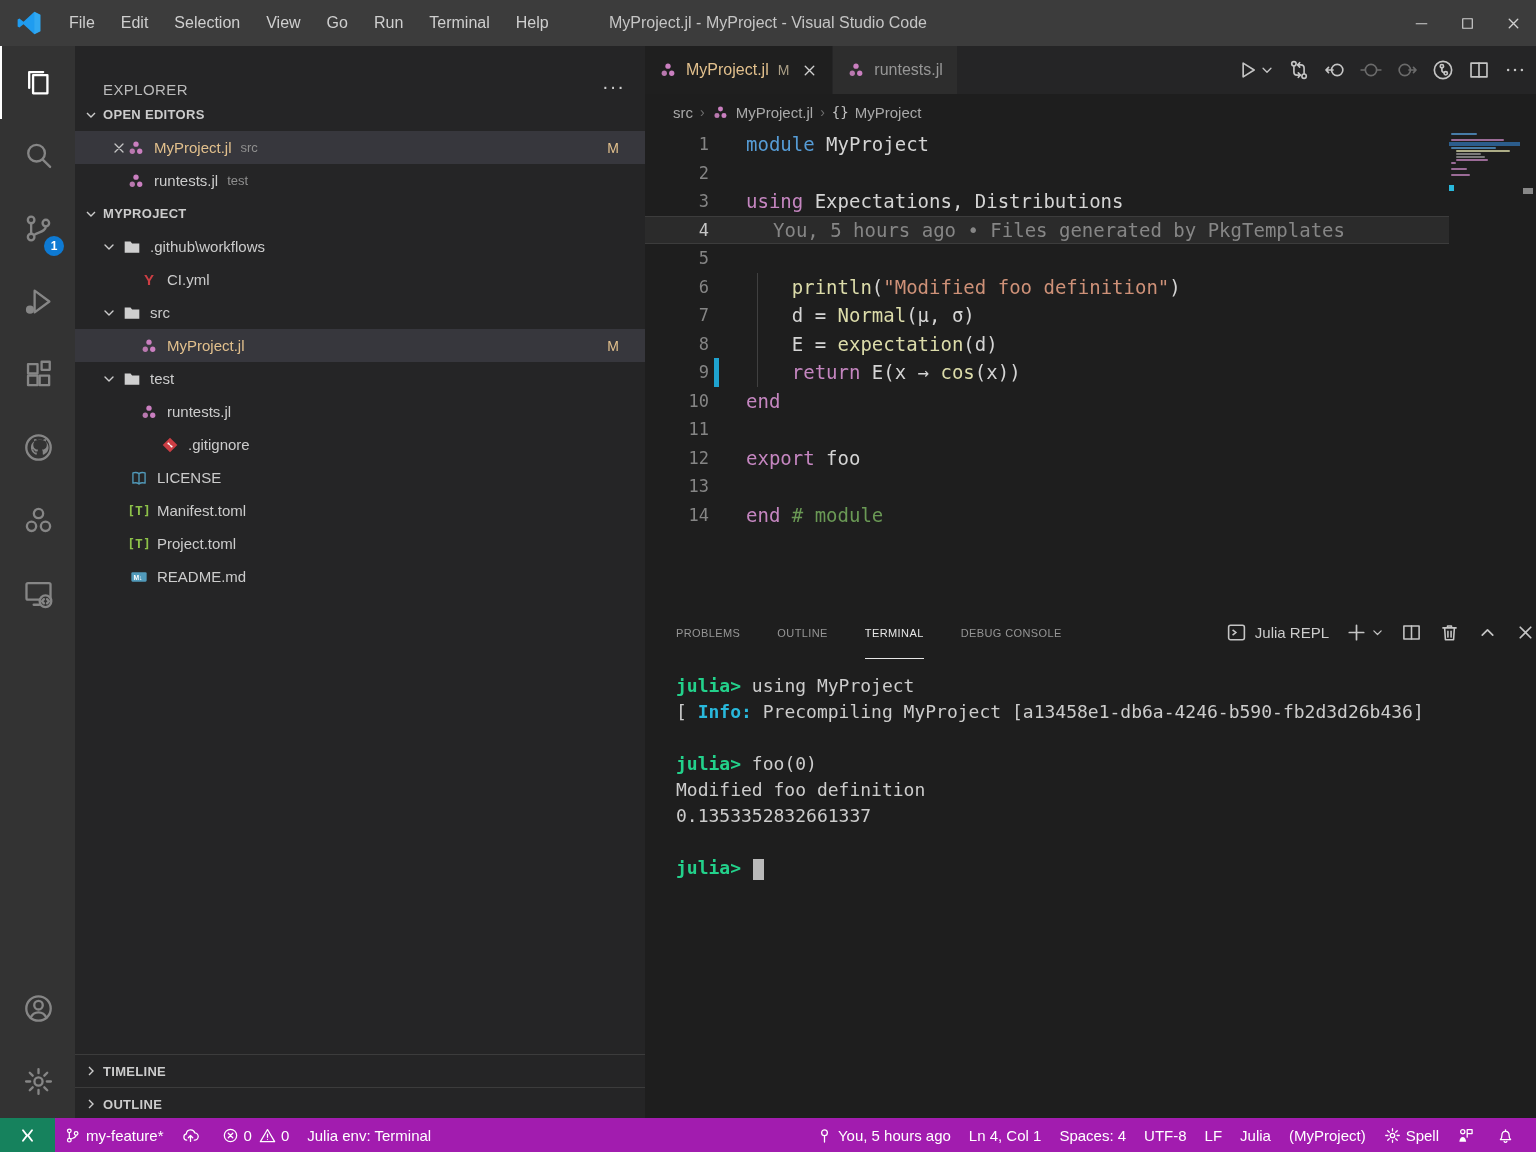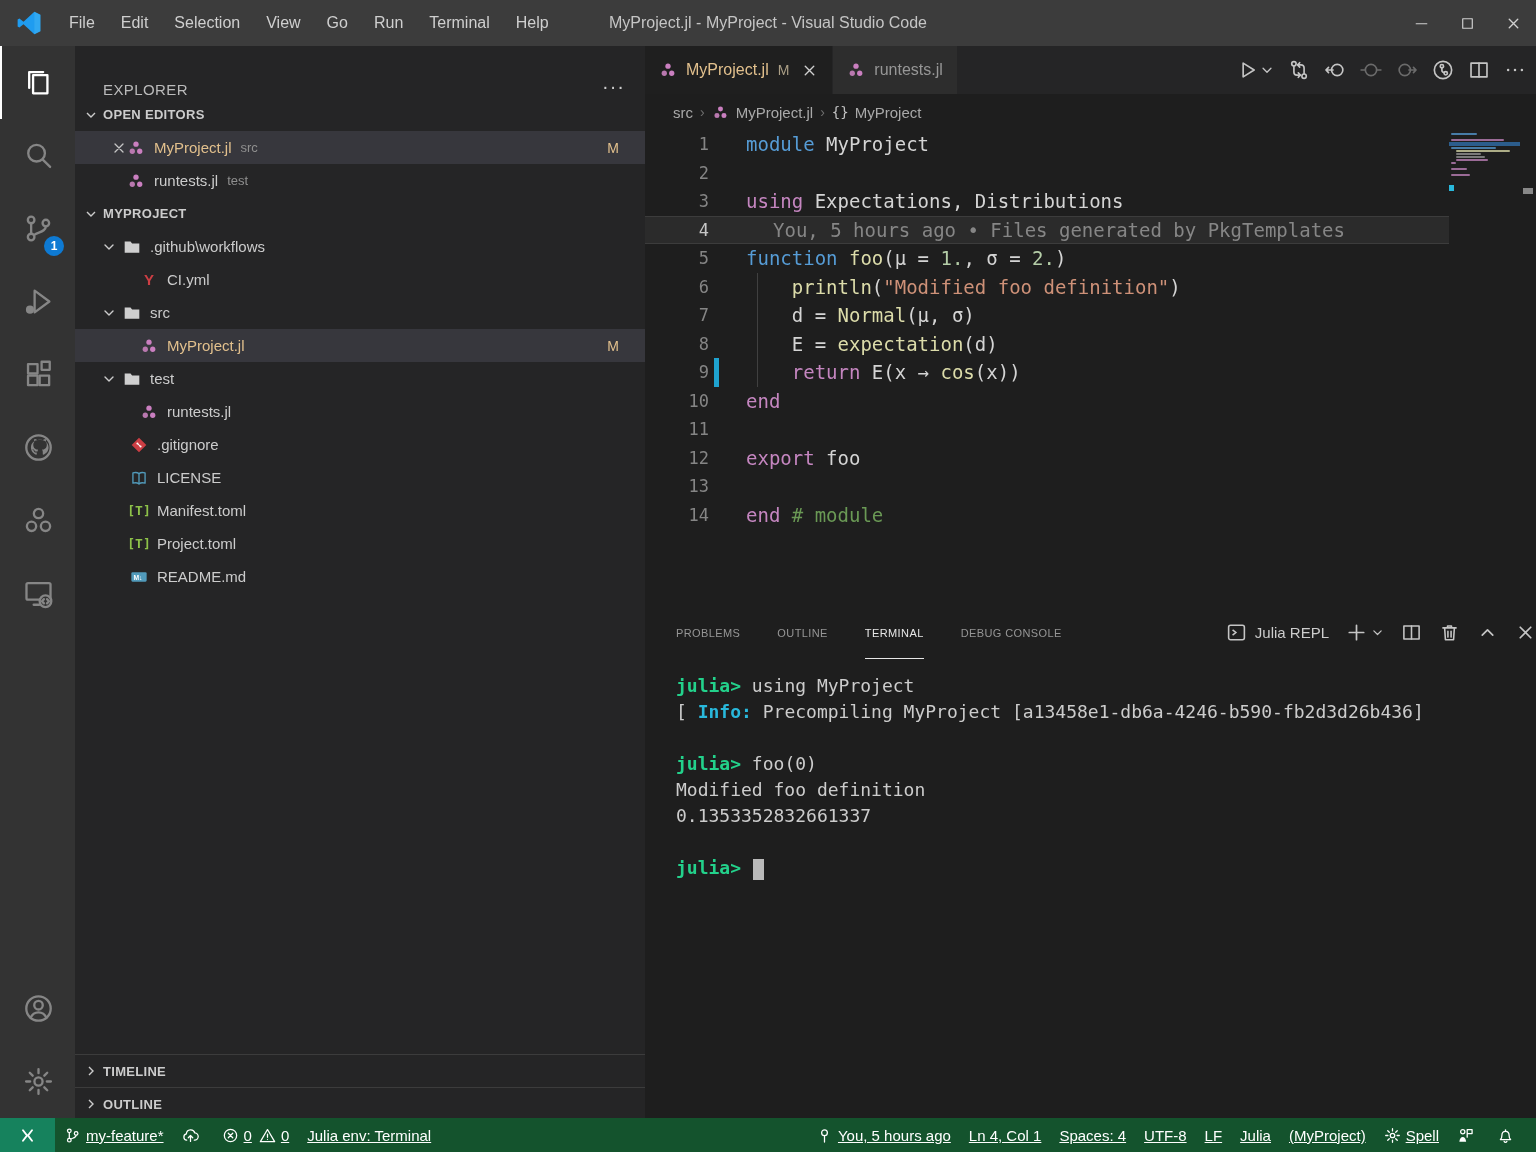--- a/index.html
+++ b/index.html
@@ -115,22 +115,22 @@
   .pact.small { margin-left:4px; }
   .pact-label { font-size:15px; color:#cccccc; margin-left:8px; }
   .term { padding:14px 0 0 31px; }
   .tline { height:26px; line-height:26px; white-space:pre; font-family:"DejaVu Sans Mono",monospace; font-size:18px; }
   .tm-prompt { color:#23d18b; font-weight:bold; }
   .tm-info { color:#29b8db; font-weight:bold;margin-top:30px; }
   .tm-plain { color:#cccccc; }
   .cursor { display:inline-block; width:11px; height:21px; background:#b9b9b9; vertical-align:middle; margin-left:1px; }
 
   
-  .statusbar { position:absolute; left:0; right:0; bottom:0; height:34px; background:#14532d; display:flex;
-               align-items:center; font-size:15px; color:#ffffff;text-decoration:underline; }
+  .statusbar { position:absolute; left:0; right:0; bottom:0; height:34px; background:#a21caf; display:flex;
+               align-items:center; font-size:15px; color:#ffffff; }
   .sb-remote { width:55px; height:100%; background:#16825d; display:flex; align-items:center; justify-content:center; }
   .sb-remote svg { width:19px; height:19px; }
   .sitem { display:flex; align-items:center; padding:0 9px; height:100%; white-space:nowrap; }
   .sitem .ic { width:17px; height:17px; display:flex; align-items:center; margin-right:5px; }
   .sitem .ic svg { width:17px; height:17px; }
   .sitem .part { display:flex; align-items:center; margin-right:7px; }
   .sitem .part:last-child { margin-right:0; }
   .sright { margin-left:auto; display:flex; height:100%; padding-right:8px; }
 </style>
 </head>
@@ -345,21 +345,21 @@
         <div class="row" style="padding-left: 65px;">
           <span class="ic">
             <svg viewBox="0 0 16 16" fill="none" stroke="currentColor" stroke-width="1.2" stroke-linecap="round" stroke-linejoin="round">
               <circle cx="8" cy="4.6" r="2.35" fill="#ca7fc0" stroke="none"></circle>
               <circle cx="4.7" cy="10.9" r="2.35" fill="#b978af" stroke="none"></circle>
               <circle cx="11.3" cy="10.9" r="2.35" fill="#ca7fc0" stroke="none"></circle>
             </svg>
           </span>
           <span class="rlabel">runtests.jl</span>
         </div>
-        <div class="row" style="padding-left: 55px;">
+        <div class="row" style="padding-left: 86px;">
           <span class="ic">
             <svg viewBox="0 0 16 16" fill="none" stroke="currentColor" stroke-width="1.2" stroke-linecap="round" stroke-linejoin="round">
               <rect x="3.4" y="3.4" width="9.2" height="9.2" transform="rotate(45 8 8)" fill="#cc3e44" stroke="none"></rect>
               <circle cx="6.6" cy="6.6" r="0.9" fill="#fff" stroke="none"></circle>
               <circle cx="9.4" cy="9.4" r="0.9" fill="#fff" stroke="none"></circle>
               <path d="M7.2 7.2l2 2" stroke="#fff" stroke-width="0.9"></path>
             </svg>
           </span>
           <span class="rlabel">.gitignore</span>
         </div>
@@ -519,21 +519,20 @@
         <div class="line">
           <span class="ln">3</span>
           <span class="lc"><span class="tk-ctrl">using</span><span class="tk-plain"> Expectations, Distributions</span></span>
         </div>
         <div class="line blame-line">
           <span class="ln active">4</span>
           <span class="blame-text">You, 5 hours ago • Files generated by PkgTemplates</span>
         </div>
         <div class="line">
           <span class="ln">5</span>
-          <span class="lc"><span class="tk-kw">function</span><span class="tk-plain"> </span><span class="tk-fn">foo</span><span class="tk-plain">(μ = </span><span class="tk-num">1.</span><span class="tk-plain">, σ = </span><span class="tk-num">2.</span><span class="tk-plain">)</span></span>
         </div>
         <div class="line">
           <span class="ln">6</span>
           <span class="lc"><span class="tk-plain">    </span><span class="tk-fn">println</span><span class="tk-plain">(</span><span class="tk-str">"Modified foo definition"</span><span class="tk-plain">)</span></span>
         </div>
         <div class="line">
           <span class="ln">7</span>
           <span class="lc"><span class="tk-plain">    d = </span><span class="tk-fn">Normal</span><span class="tk-plain">(μ, σ)</span></span>
         </div>
         <div class="line">

